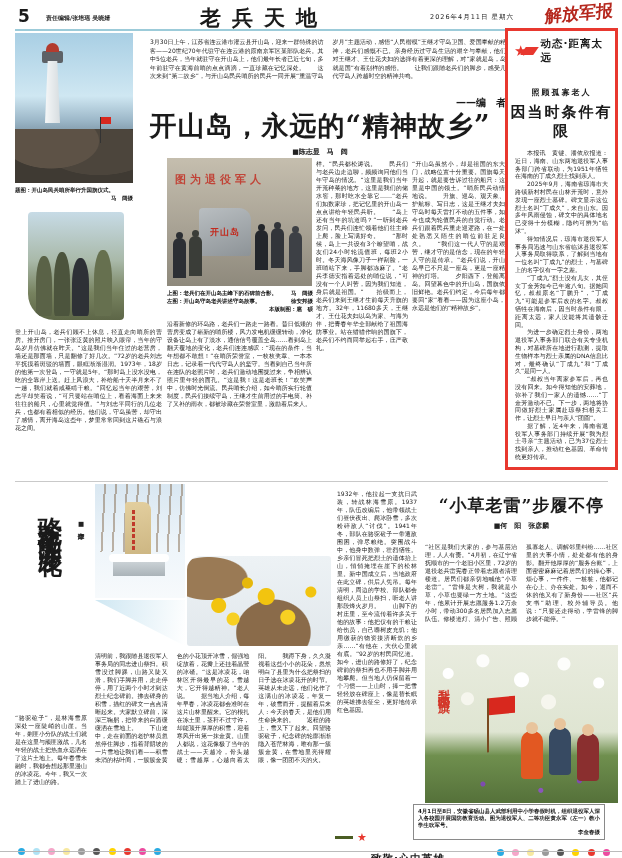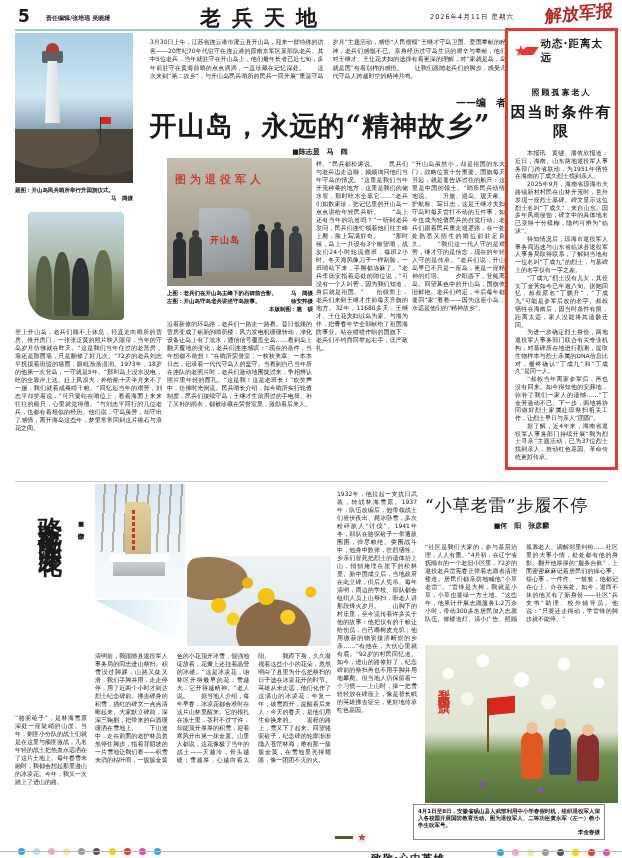--- a/index.html
+++ b/index.html
@@ -38,21 +38,21 @@
   .lh-dome{position:absolute;left:31px;top:10px;width:13px;height:9px;background:#b23b2e;border-radius:7px 7px 0 0;}
   .lh-rock{position:absolute;left:0;top:96px;width:120px;height:60px;
            background:radial-gradient(ellipse at 30% 20%,#5d5246 0 40%,transparent 41%),
                       radial-gradient(ellipse at 70% 35%,#4c453c 0 45%,transparent 46%),#3f3a33;}
   .lh-flag{position:absolute;left:86px;top:84px;width:10px;height:7px;background:#d8281e;}
   .lh-pole{position:absolute;left:85px;top:84px;width:1px;height:26px;background:#333;}
   .ph-vets{background:linear-gradient(180deg,#c7dbe6 0%,#a9b9a9 45%,#77825f 75%,#5d6647 100%);border-radius:4px 4px 4px 26px;}
   .blob{position:absolute;border-radius:45% 45% 10% 10%;}
   .ph-monument{background:linear-gradient(180deg,#c5beae 0%,#a8a294 55%,#8e897c 100%);}
   .mon-banner{position:absolute;left:8px;top:14px;font-size:11px;font-weight:900;color:#c23024;letter-spacing:4px;opacity:.85;}
-  .mon-stone{position:absolute;left:32px;top:50px;width:52px;height:64px;border-radius:4px 12px 3px 3px;
+  .mon-stone{position:absolute;left:32px;top:50px;width:52px;height:48px;border-radius:4px 12px 3px 3px;
              background:linear-gradient(160deg,#b9bec1,#8d9397);display:flex;align-items:center;justify-content:center;}
   .mon-stone span{font-size:9px;font-weight:900;color:#c22a1e;letter-spacing:1px;}
   .person{position:absolute;width:13px;height:40px;border-radius:6px 6px 0 0;}
   .person i{position:absolute;left:3px;top:-6px;width:7px;height:7px;border-radius:50%;background:inherit;display:block;}
   .ph-snowmon{background:linear-gradient(180deg,#d9e7f1 0%,#eef5fa 55%,#f7fafc 100%);}
   .trees{position:absolute;inset:0 0 40% 0;background:repeating-linear-gradient(93deg,transparent 0 9px,rgba(122,92,60,.45) 9px 11px);}
   .snow-stone{position:absolute;left:30px;top:18px;width:26px;height:62px;background:linear-gradient(170deg,#e3cf9f,#c9b27e);
               border-radius:3px 8px 2px 2px;}
   .snow-stone i{position:absolute;left:7px;top:8px;width:3px;height:40px;display:block;
                 background:repeating-linear-gradient(180deg,#c0392b 0 4px,transparent 4px 6px);}
@@ -96,21 +96,21 @@
   .kicker .ktext{font-size:10.5px;font-weight:900;letter-spacing:1px;}
   .side-sub{font-size:8px;text-align:center;font-weight:bold;letter-spacing:2px;margin-top:22px;}
   .side-title{font-size:15px;font-weight:900;text-align:center;letter-spacing:2px;margin-top:5px;
               font-family:"DejaVu Serif","Liberation Serif",serif;}
   .side-body{padding:8px 7px 0 7px;}
   .side-body p{font-size:6px;line-height:7.8px;text-align:justify;text-indent:2em;margin:0;color:#1c1c1c;}
   
   .vtitle{writing-mode:vertical-rl;font-size:24px;font-weight:900;letter-spacing:5px;
           font-family:"DejaVu Serif","Liberation Serif",serif;}
   .vbyline{writing-mode:vertical-rl;font-size:6.5px;font-weight:bold;color:#222;}
-  .b-title{font-size:17px;font-weight:400;letter-spacing:1px;
+  .b-title{font-size:17px;font-weight:700;text-align:center;letter-spacing:1px;
            font-family:"DejaVu Serif","Liberation Serif",serif;}
   .capbox{border:1px solid #8a8a8a;padding:3px 4px;background:#fff;}
   .capbox .cptext{font-size:5.5px;line-height:7px;text-align:justify;font-weight:bold;}
   .capbox .cpcredit{font-size:5.5px;font-weight:bold;text-align:right;}
   .salute{display:flex;align-items:center;gap:4px;}
   .salute .gline{width:18px;height:3px;background:#4a5d23;}
   .salute .star{color:#e8382f;font-size:11px;}
   .salute .stext{font-size:10.5px;font-weight:900;letter-spacing:1px;margin-top:44px;}
   .dots span{width:7px;height:7px;border-radius:50%;display:inline-block;margin-right:3px;}
   .hline{background:#c9c9c9;height:1px;}

